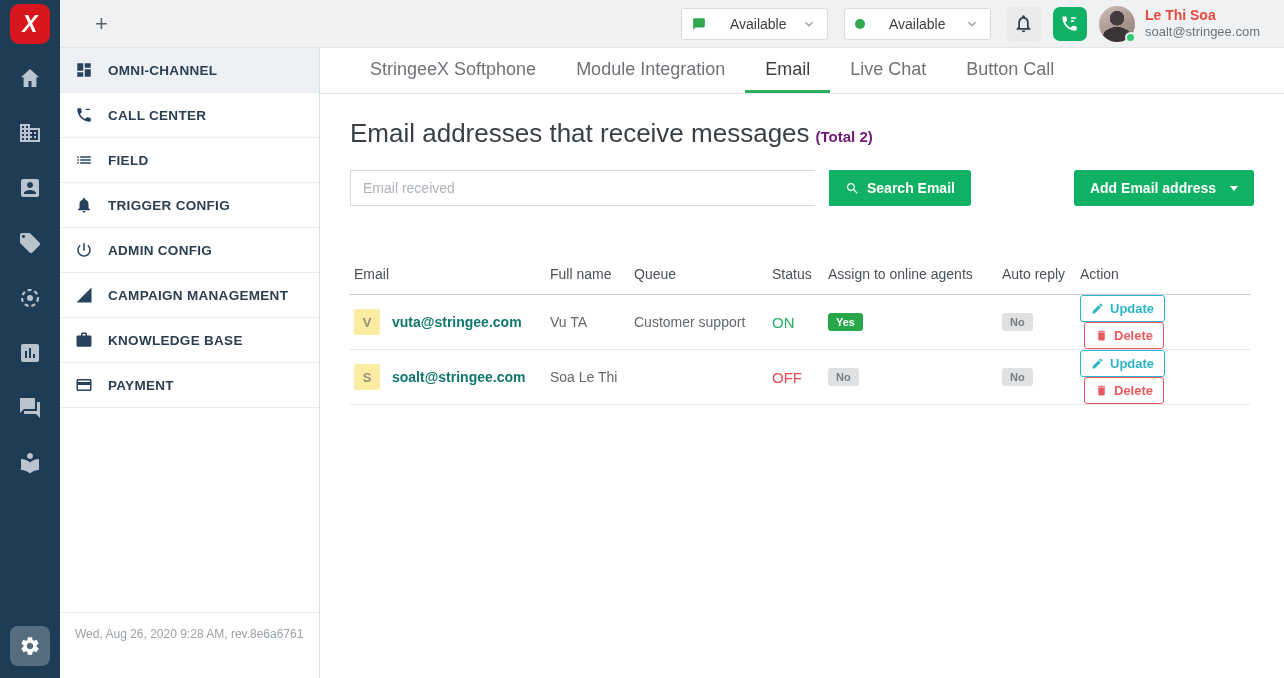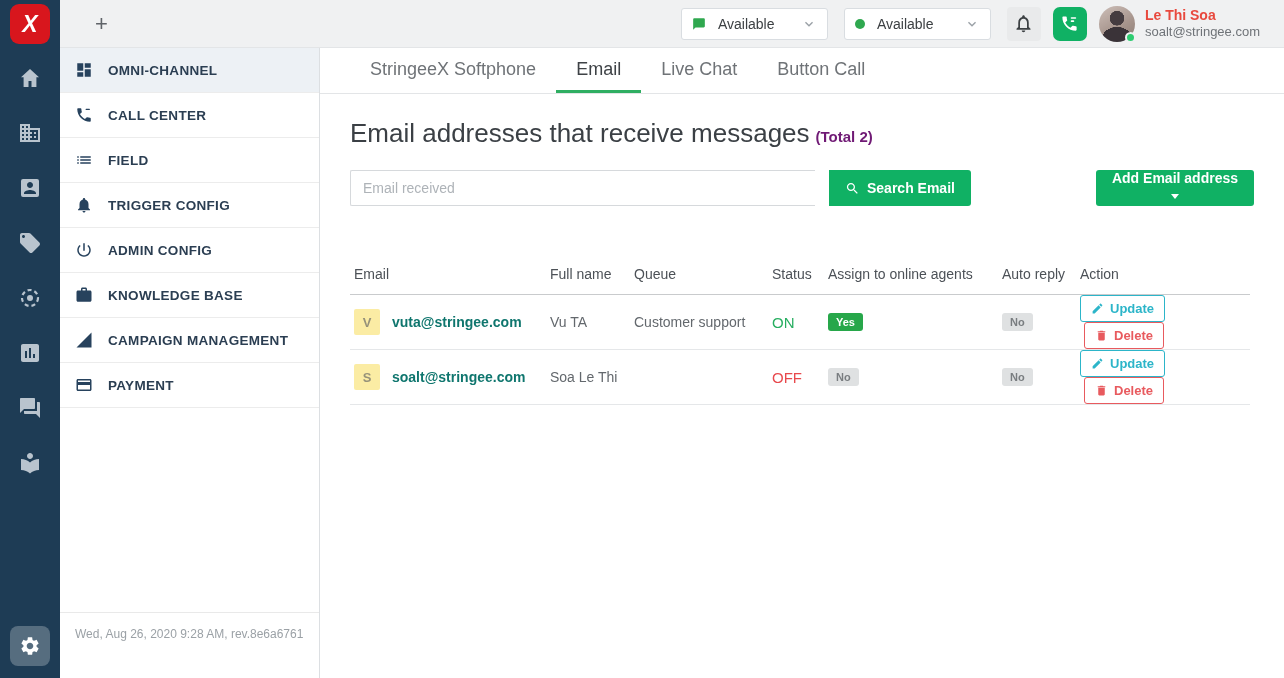--- a/index.html
+++ b/index.html
@@ -25,21 +25,21 @@
   .main-col { flex:1; display:flex; flex-direction:column; min-width:0; }
 
   
   .topbar { height:48px; background:#f0f1f2; border-bottom:1px solid #e3e5e7;
     display:flex; align-items:center; padding:0 24px 0 35px; flex-shrink:0; }
   .plus { font-size:22px; color:#5f6368; cursor:pointer; line-height:1; }
   .top-right { margin-left:auto; display:flex; align-items:center; }
   .status-dd { width:147px; height:32px; background:#fff; border:1px solid #d9dde1;
     border-radius:3px; display:flex; align-items:center; padding:0 10px; cursor:pointer;
     font-size:14px; color:#3c4043; margin-left:16px; }
-  .status-dd .lbl { margin-left:12px; }
+  .status-dd .lbl { margin-left:24px; }
   .chat-ic { width:14px; height:14px; fill:#2fa84f; }
   .dot { width:10px; height:10px; border-radius:50%; background:#2fa84f; }
   .chev { margin-left:auto; width:16px; height:16px; fill:#9aa0a6; }
   .bell-btn { width:34px; height:34px; border-radius:4px; background:#e9eaeb; display:grid;
     place-items:center; cursor:pointer; margin-left:16px; color:#3c4043; }
   .bell-btn svg { width:21px; height:21px; fill:currentColor; }
   .phone-btn { width:34px; height:34px; border-radius:7px; background:#10b164; display:grid;
     place-items:center; cursor:pointer; margin-left:12px; color:#fff; }
   .phone-btn svg { width:19px; height:19px; fill:currentColor; }
   .avatar-wrap { position:relative; width:36px; height:36px; margin-left:12px; cursor:pointer; }
@@ -81,21 +81,21 @@
   .toolbar { display:flex; align-items:center; margin:21px 30px 0; }
   .search-group { display:flex;gap:14px; }
   .search-input { width:465px; height:36px; border:1px solid #d6d9dc; border-right:none;
     border-radius:2px 0 0 2px; padding:0 12px; font-size:14px; color:#3c4043; outline:none;
     font-family:inherit; }
   .search-input::placeholder { color:#aeb3b8; }
   .btn-green { height:36px; background:#10b164; color:#fff; border:none; font-weight:700;
     font-size:14px; display:inline-flex; align-items:center; cursor:pointer; font-family:inherit; }
   .btn-search { border-radius:0 3px 3px 0; padding:0 16px; gap:7px; }
   .btn-search svg { width:15px; height:15px; fill:#fff; }
-  .btn-add { margin-left:auto; border-radius:3px; padding:0 16px; gap:8px;flex-direction:column; }
+  .btn-add { margin-left:auto; border-radius:3px; padding:0 16px; gap:14px; }
   .caret { width:0; height:0; border-left:4px solid transparent; border-right:4px solid transparent;
     border-top:5px solid #fff; }
 
   .table-wrap { margin:52px 30px 0; }
   table { width:900px; border-collapse:collapse; table-layout:fixed; }
   th { text-align:left; font-weight:400; color:#4c5157; font-size:14px;
     padding:8px 4px 12px; border-bottom:1px solid #c9cbcd; }
   td { padding:0 4px; height:43px; border-bottom:1px solid #e5e7e9; font-size:14px;
     color:#63686d; vertical-align:middle; }
   .emailcell { display:flex; align-items:center; gap:12px; }
@@ -255,47 +255,48 @@
           <span class="side-ic">
               <svg viewBox="0 0 24 24">
                 <path d="M13 3h-2v10h2V3zm4.83 2.17l-1.42 1.42C17.99 7.86 19 9.81 19 12c0 3.87-3.13 7-7 7s-7-3.13-7-7c0-2.19 1.01-4.14 2.58-5.42L6.17 5.17C4.23 6.82 3 9.26 3 12c0 4.97 4.03 9 9 9s9-4.03 9-9c0-2.74-1.23-5.18-3.17-6.83z"></path>
               </svg>
             </span>
           <span>ADMIN CONFIG</span>
         </div>
         <div class="side-item">
           <span class="side-ic">
               <svg viewBox="0 0 24 24">
+                <path d="M2 22h20V2L2 22z"></path>
+              </svg>
+            </span>
+          <span>CAMPAIGN MANAGEMENT</span>
+        </div>
+        <div class="side-item">
+          <span class="side-ic">
+              <svg viewBox="0 0 24 24">
                 <path d="M20 6h-4V4c0-1.11-.89-2-2-2h-4c-1.11 0-2 .89-2 2v2H4c-1.11 0-2 .89-2 2v11c0 1.11.89 2 2 2h16c1.11 0 2-.89 2-2V8c0-1.11-.89-2-2-2zm-6 0h-4V4h4v2z"></path>
               </svg>
             </span>
           <span>KNOWLEDGE BASE</span>
-        </div>
-        <div class="side-item">
-          <span class="side-ic">
-              <svg viewBox="0 0 24 24">
-                <path d="M2 22h20V2L2 22z"></path>
-              </svg>
-            </span>
-          <span>CAMPAIGN MANAGEMENT</span>
         </div>
         <div class="side-item">
           <span class="side-ic">
               <svg viewBox="0 0 24 24">
                 <path d="M20 4H4c-1.11 0-1.99.89-1.99 2L2 18c0 1.11.89 2 2 2h16c1.11 0 2-.89 2-2V6c0-1.11-.89-2-2-2zm0 14H4v-6h16v6zm0-10H4V6h16v2z"></path>
               </svg>
             </span>
           <span>PAYMENT</span>
         </div>
         <div class="side-footer">Wed, Aug 26, 2020 9:28 AM, rev.8e6a6761</div>
       </nav>
 
       <main class="content">
         <div class="tabs">
           <div class="tab">StringeeX Softphone</div>
+          <div class="tab">Module Integration</div>
           <div class="tab active">Email</div>
           <div class="tab">Live Chat</div>
           <div class="tab">Button Call</div>
         </div>
 
         <h1 class="title">
           <span>Email addresses that receive messages</span><span class="total">(Total 2)</span>
         </h1>
 
         <div class="toolbar">

